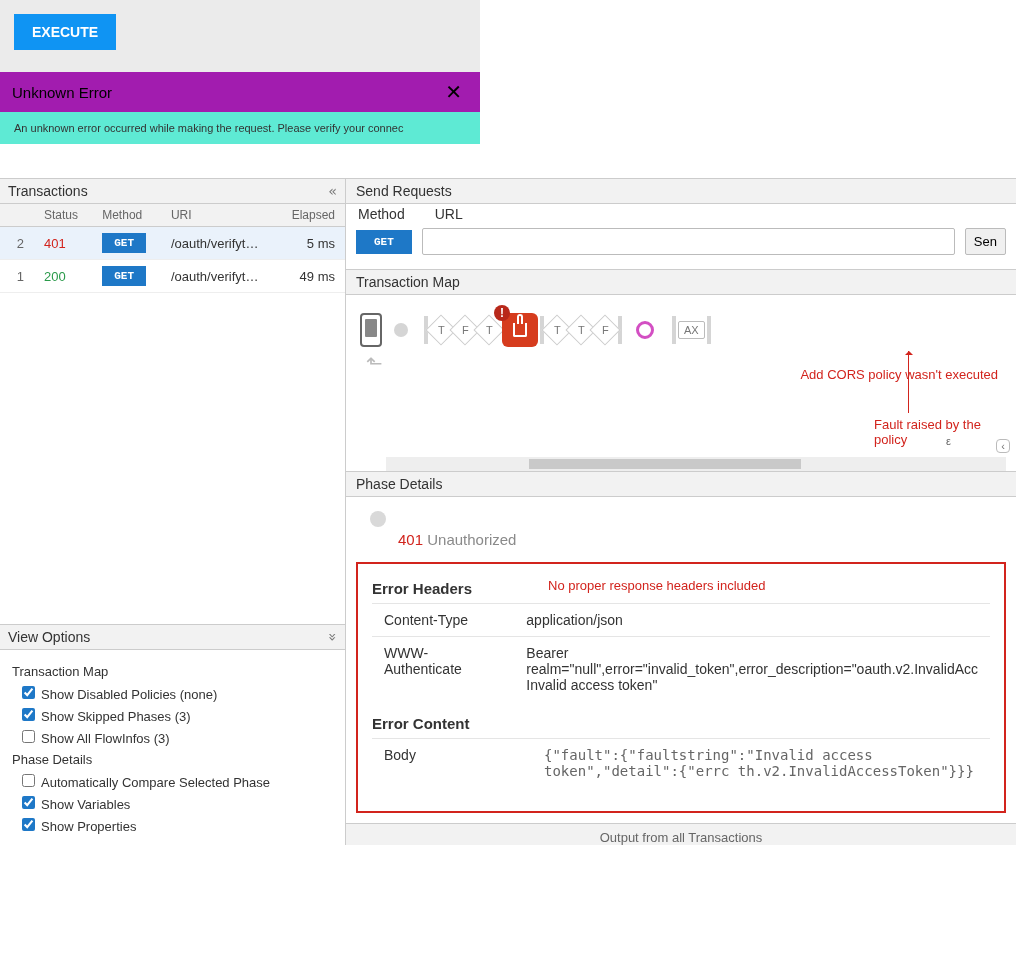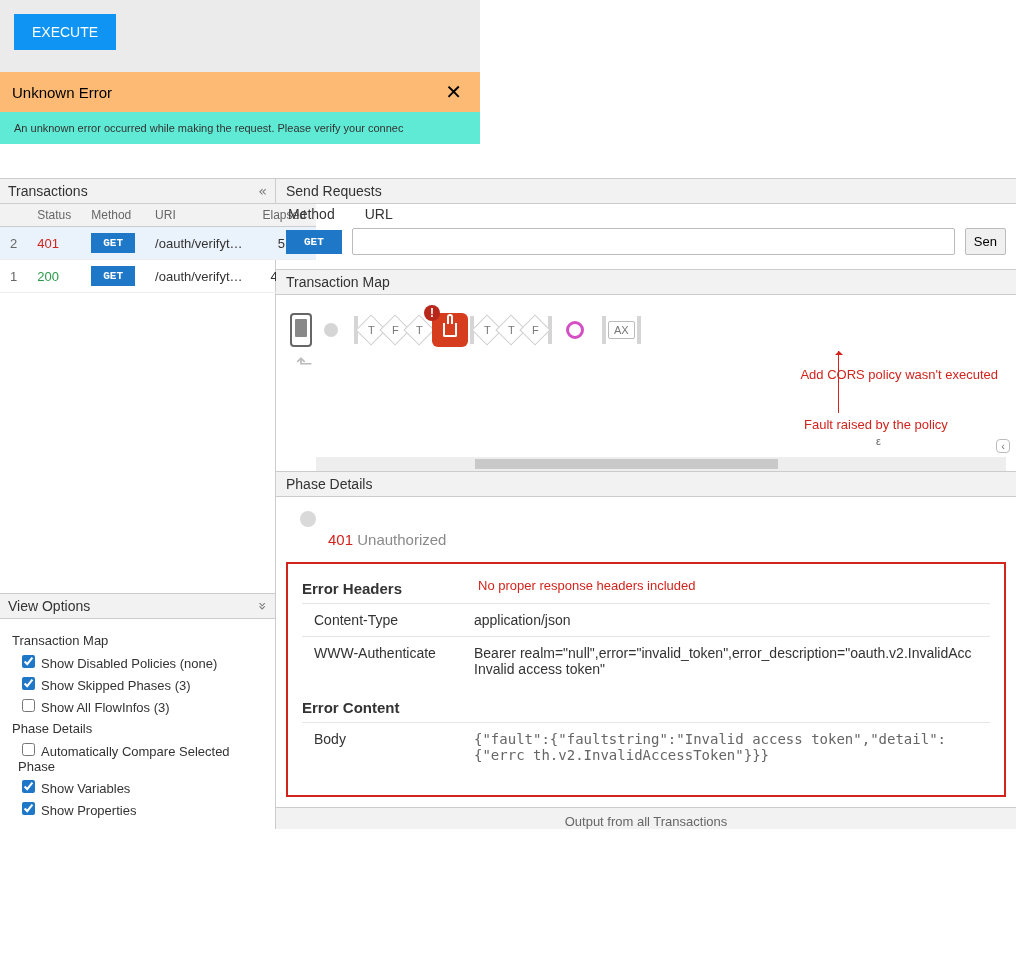--- a/index.html
+++ b/index.html
@@ -1,28 +1,28 @@
 <!DOCTYPE html>
 <html><head>
 <meta charset="utf-8">
 <style>
   * { box-sizing: border-box; }
   html, body { margin: 0; padding: 0; font-family: "Helvetica Neue", Arial, sans-serif; font-size: 13px; color: #333; background: #fff; }
 
   
   .top-card { width: 480px; background: #ebebeb; padding: 14px 0 0 0; }
-  .execute-btn { background: #0f94f3; color: #fff; font-weight: 400; font-size: 14px; padding: 10px 18px; border: none; margin-left: 14px; cursor: pointer; }
-  .error-bar { background: #fdba74; margin-top: 22px; padding: 8px 12px; display: flex; justify-content: space-between; align-items: center; }
+  .execute-btn { background: #0f94f3; color: #fff; font-weight: 700; font-size: 14px; padding: 10px 18px; border: none; margin-left: 14px; cursor: pointer; }
+  .error-bar { background: #a21caf; margin-top: 22px; padding: 8px 12px; display: flex; justify-content: space-between; align-items: center; }
   .error-bar span { color: #000; font-size: 15px; }
   .error-bar .close { font-size: 20px; padding: 0 6px; cursor: pointer; }
   .error-msg { background: #5eead4; padding: 10px 14px; font-size: 11px; white-space: nowrap; overflow: hidden; }
 
   
   .workspace { display: flex; border-top: 1px solid #ccc; margin-top: 34px; }
-  .left-pane { width: 276px; flex: none; display: flex; flex-direction: column; border-right: 1px solid #ccc; }
+  .left-pane { width: 346px; flex: none; display: flex; flex-direction: column; border-right: 1px solid #ccc; }
   .right-pane { flex: 1; overflow: hidden; }
 
   .panel-head { background: #f2f2f2; border-bottom: 1px solid #ccc; padding: 4px 8px; font-size: 14px; display: flex; justify-content: space-between; align-items: center; }
   .collapse-caret { color: #777; font-family: monospace; cursor: pointer; }
 
   
   .tx-table { width: 100%; border-collapse: collapse; }
   .tx-table th { text-align: left; font-weight: 400; color: #666; font-size: 12px; padding: 4px 10px; background: #f2f2f2; border-bottom: 1px solid #ccc; }
   .tx-table td { padding: 6px 10px; font-size: 13px; border-bottom: 1px solid #eee; }
   .tx-table tr.sel { background: #eaf2fb; }

